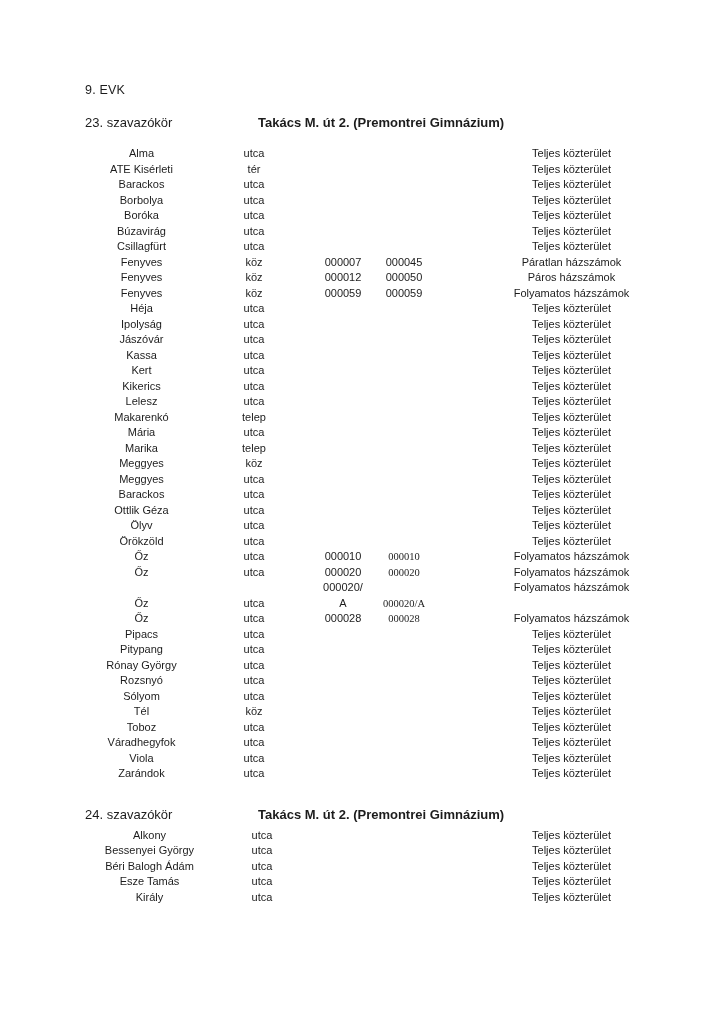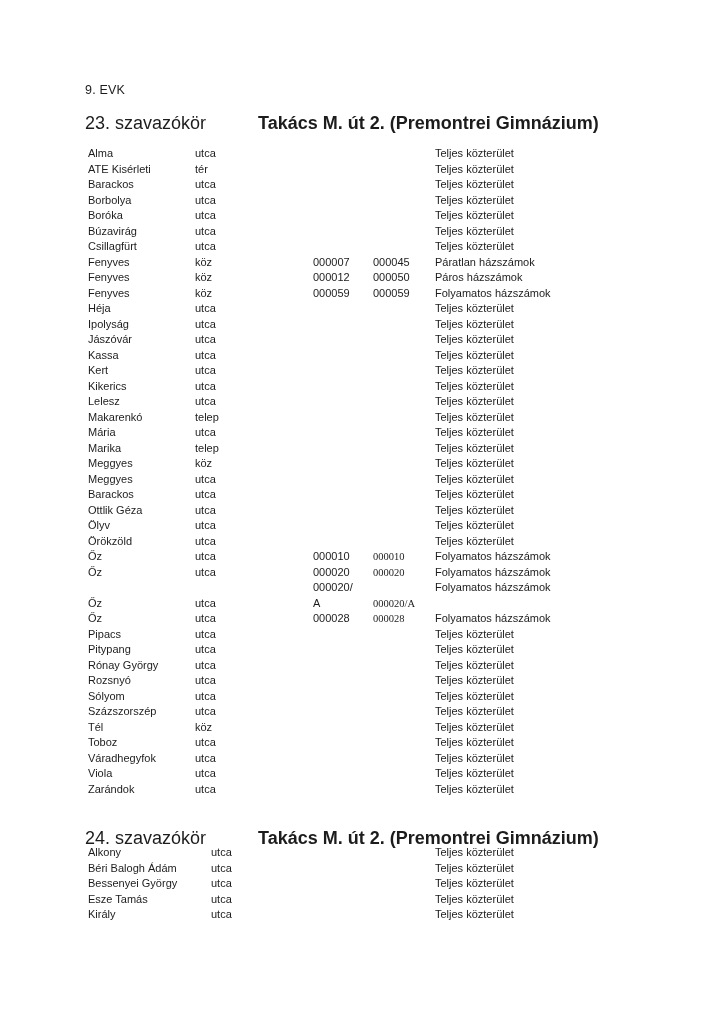--- a/index.html
+++ b/index.html
@@ -19,40 +19,41 @@
     margin: 84px 0 0 85px;
     font-size: 12.5px;
     font-weight: 400;
     line-height: 13px;
     letter-spacing: 0.2px;
   }
   .section-header {
     position: relative;
     margin-left: 85px;
     height: 14px;
-    font-size: 18px;
+    font-size: 13px;
     line-height: 14px;
   }
   .sec-0 .section-header { margin-top: 19px; }
-  .sec-1 .section-header { margin-top: 34px; }
+  .sec-1 .section-header { margin-top: 26px; }
   .polling-place {
     position: absolute;
     left: 173px;
     top: 0;
     white-space: nowrap;
     font-weight: bold;
   }
   .street-table {
     border-collapse: collapse;
     table-layout: fixed;
     margin-left: 88px;
     width: 620px;
+    text-align: center;
   }
   .sec-0 .street-table { margin-top: 16px; }
-  .sec-1 .street-table { margin-top: 0; }
+  .sec-1 .street-table { margin-top: 6px; }
   .street-table td {
     padding: 0;
     font-size: 11px;
     line-height: 15.5px;
     height: 15.5px;
     white-space: nowrap;
     overflow: visible;
     vertical-align: top;
   }
   
@@ -369,27 +370,20 @@
   </tr>
 
   <tr>
     <td>Sólyom</td>
     <td>utca</td>
     <td></td>
     <td></td>
     <td>Teljes közterület</td>
   </tr>
 
-  <tr>
-    <td>Százszorszép</td>
-    <td>utca</td>
-    <td></td>
-    <td></td>
-    <td>Teljes közterület</td>
-  </tr>
 
   <tr>
     <td>Tél</td>
     <td>köz</td>
     <td></td>
     <td></td>
     <td>Teljes közterület</td>
   </tr>
 
   <tr>
@@ -443,29 +437,29 @@
       <tbody>
   <tr>
     <td>Alkony</td>
     <td>utca</td>
     <td></td>
     <td></td>
     <td>Teljes közterület</td>
   </tr>
 
   <tr>
+    <td>Bessenyei György</td>
+    <td>utca</td>
+    <td></td>
+    <td></td>
+    <td>Teljes közterület</td>
+  </tr>
+
+  <tr>
     <td>Béri Balogh Ádám</td>
-    <td>utca</td>
-    <td></td>
-    <td></td>
-    <td>Teljes közterület</td>
-  </tr>
-
-  <tr>
-    <td>Bessenyei György</td>
     <td>utca</td>
     <td></td>
     <td></td>
     <td>Teljes közterület</td>
   </tr>
 
   <tr>
     <td>Esze Tamás</td>
     <td>utca</td>
     <td></td>

